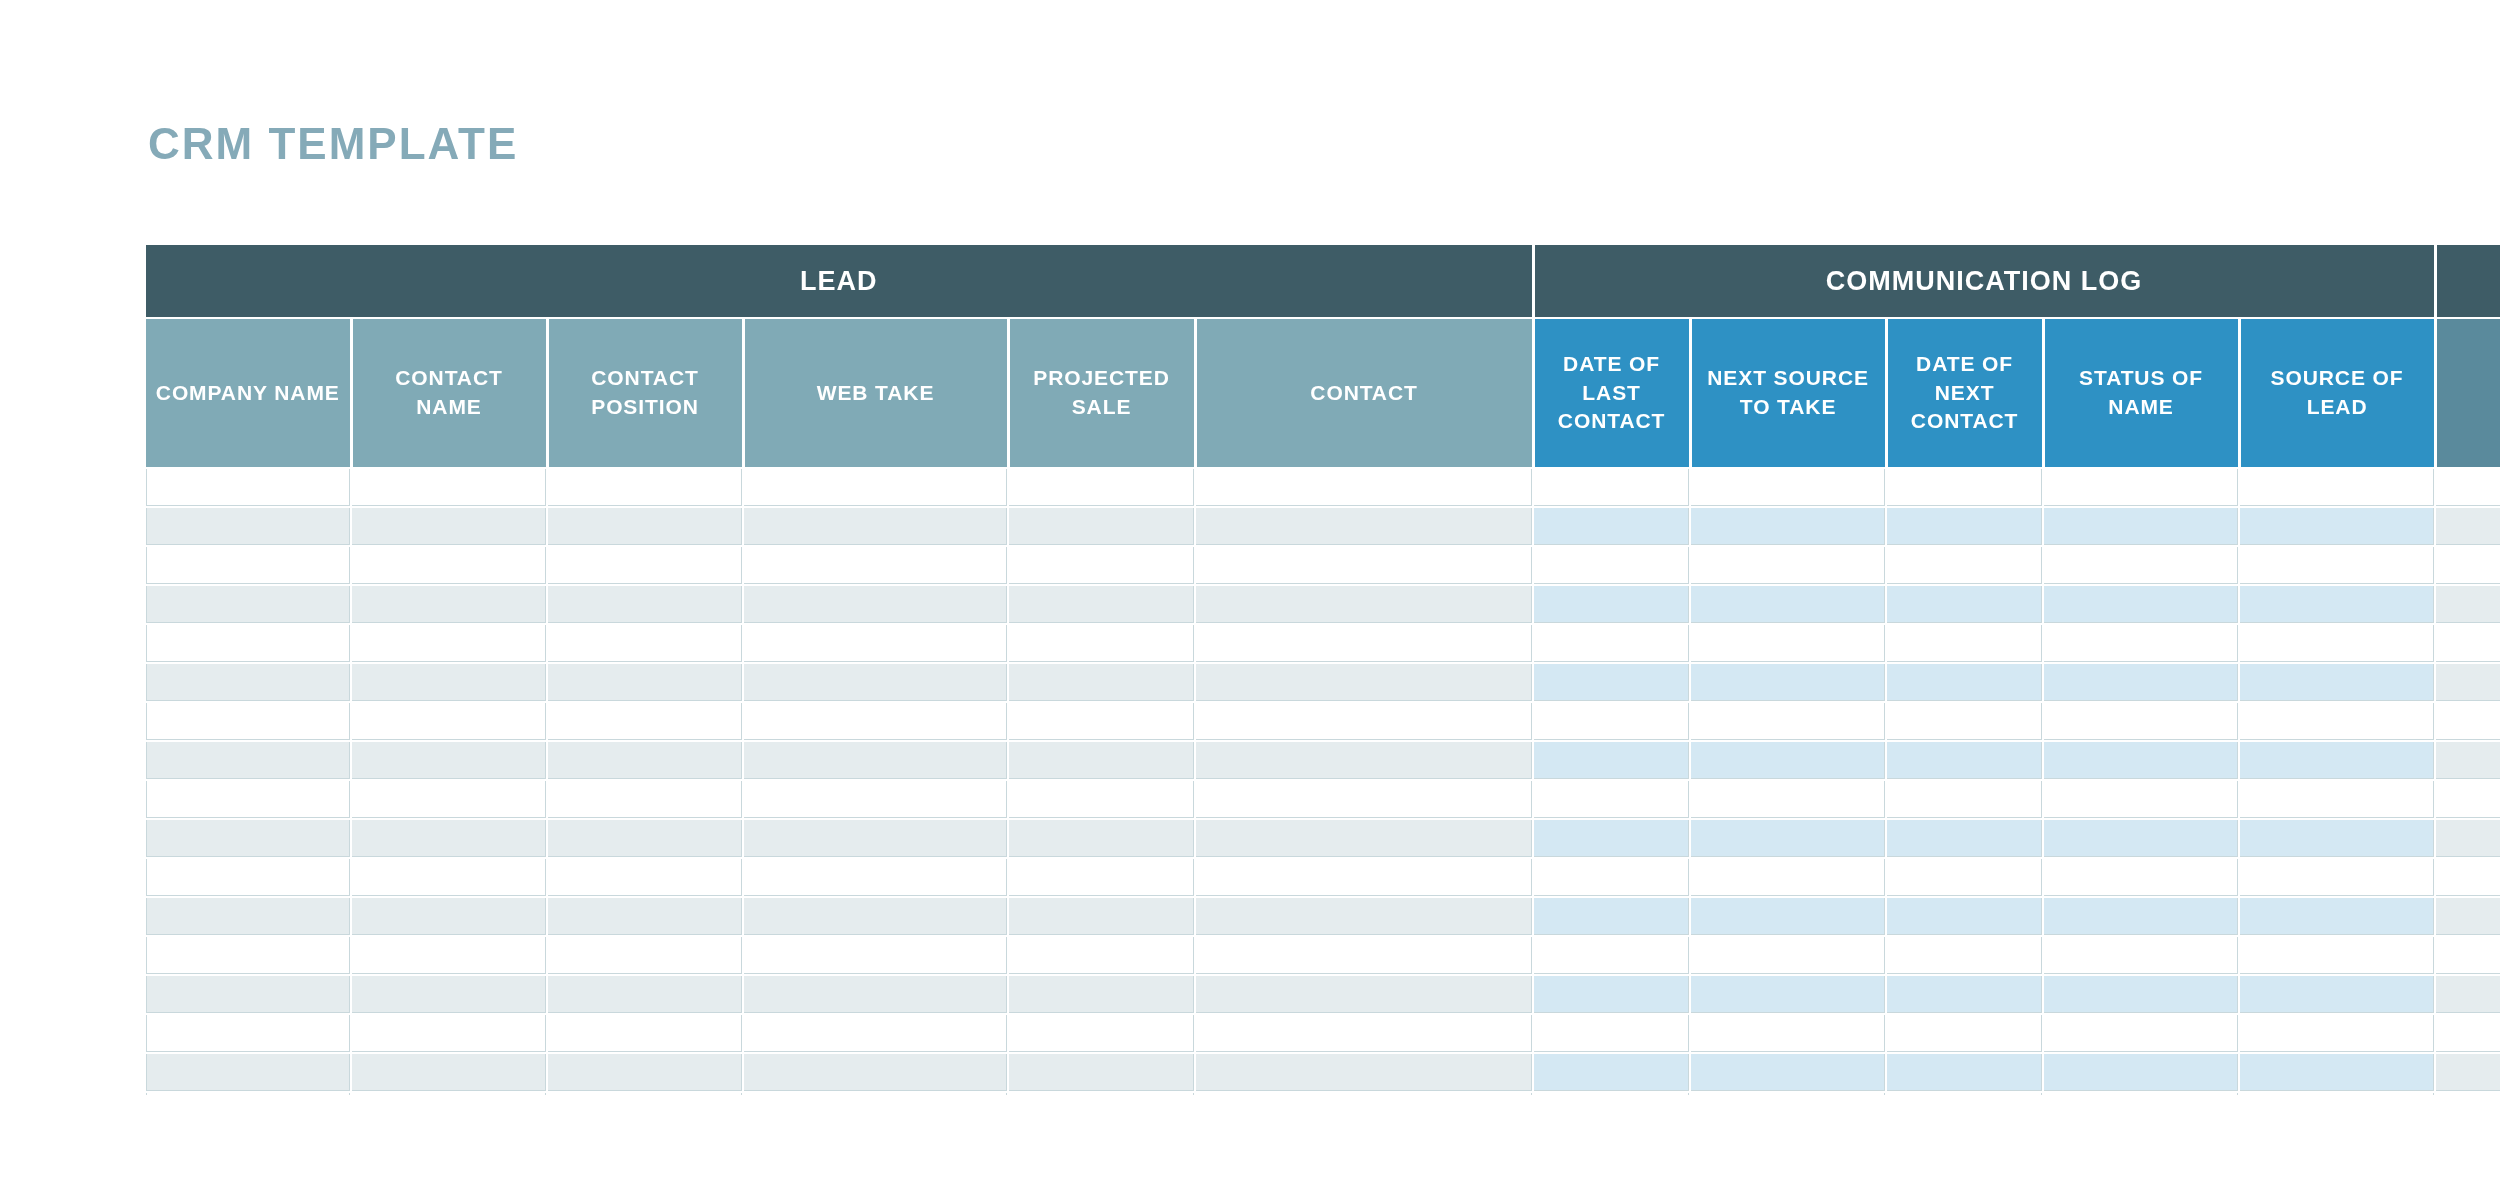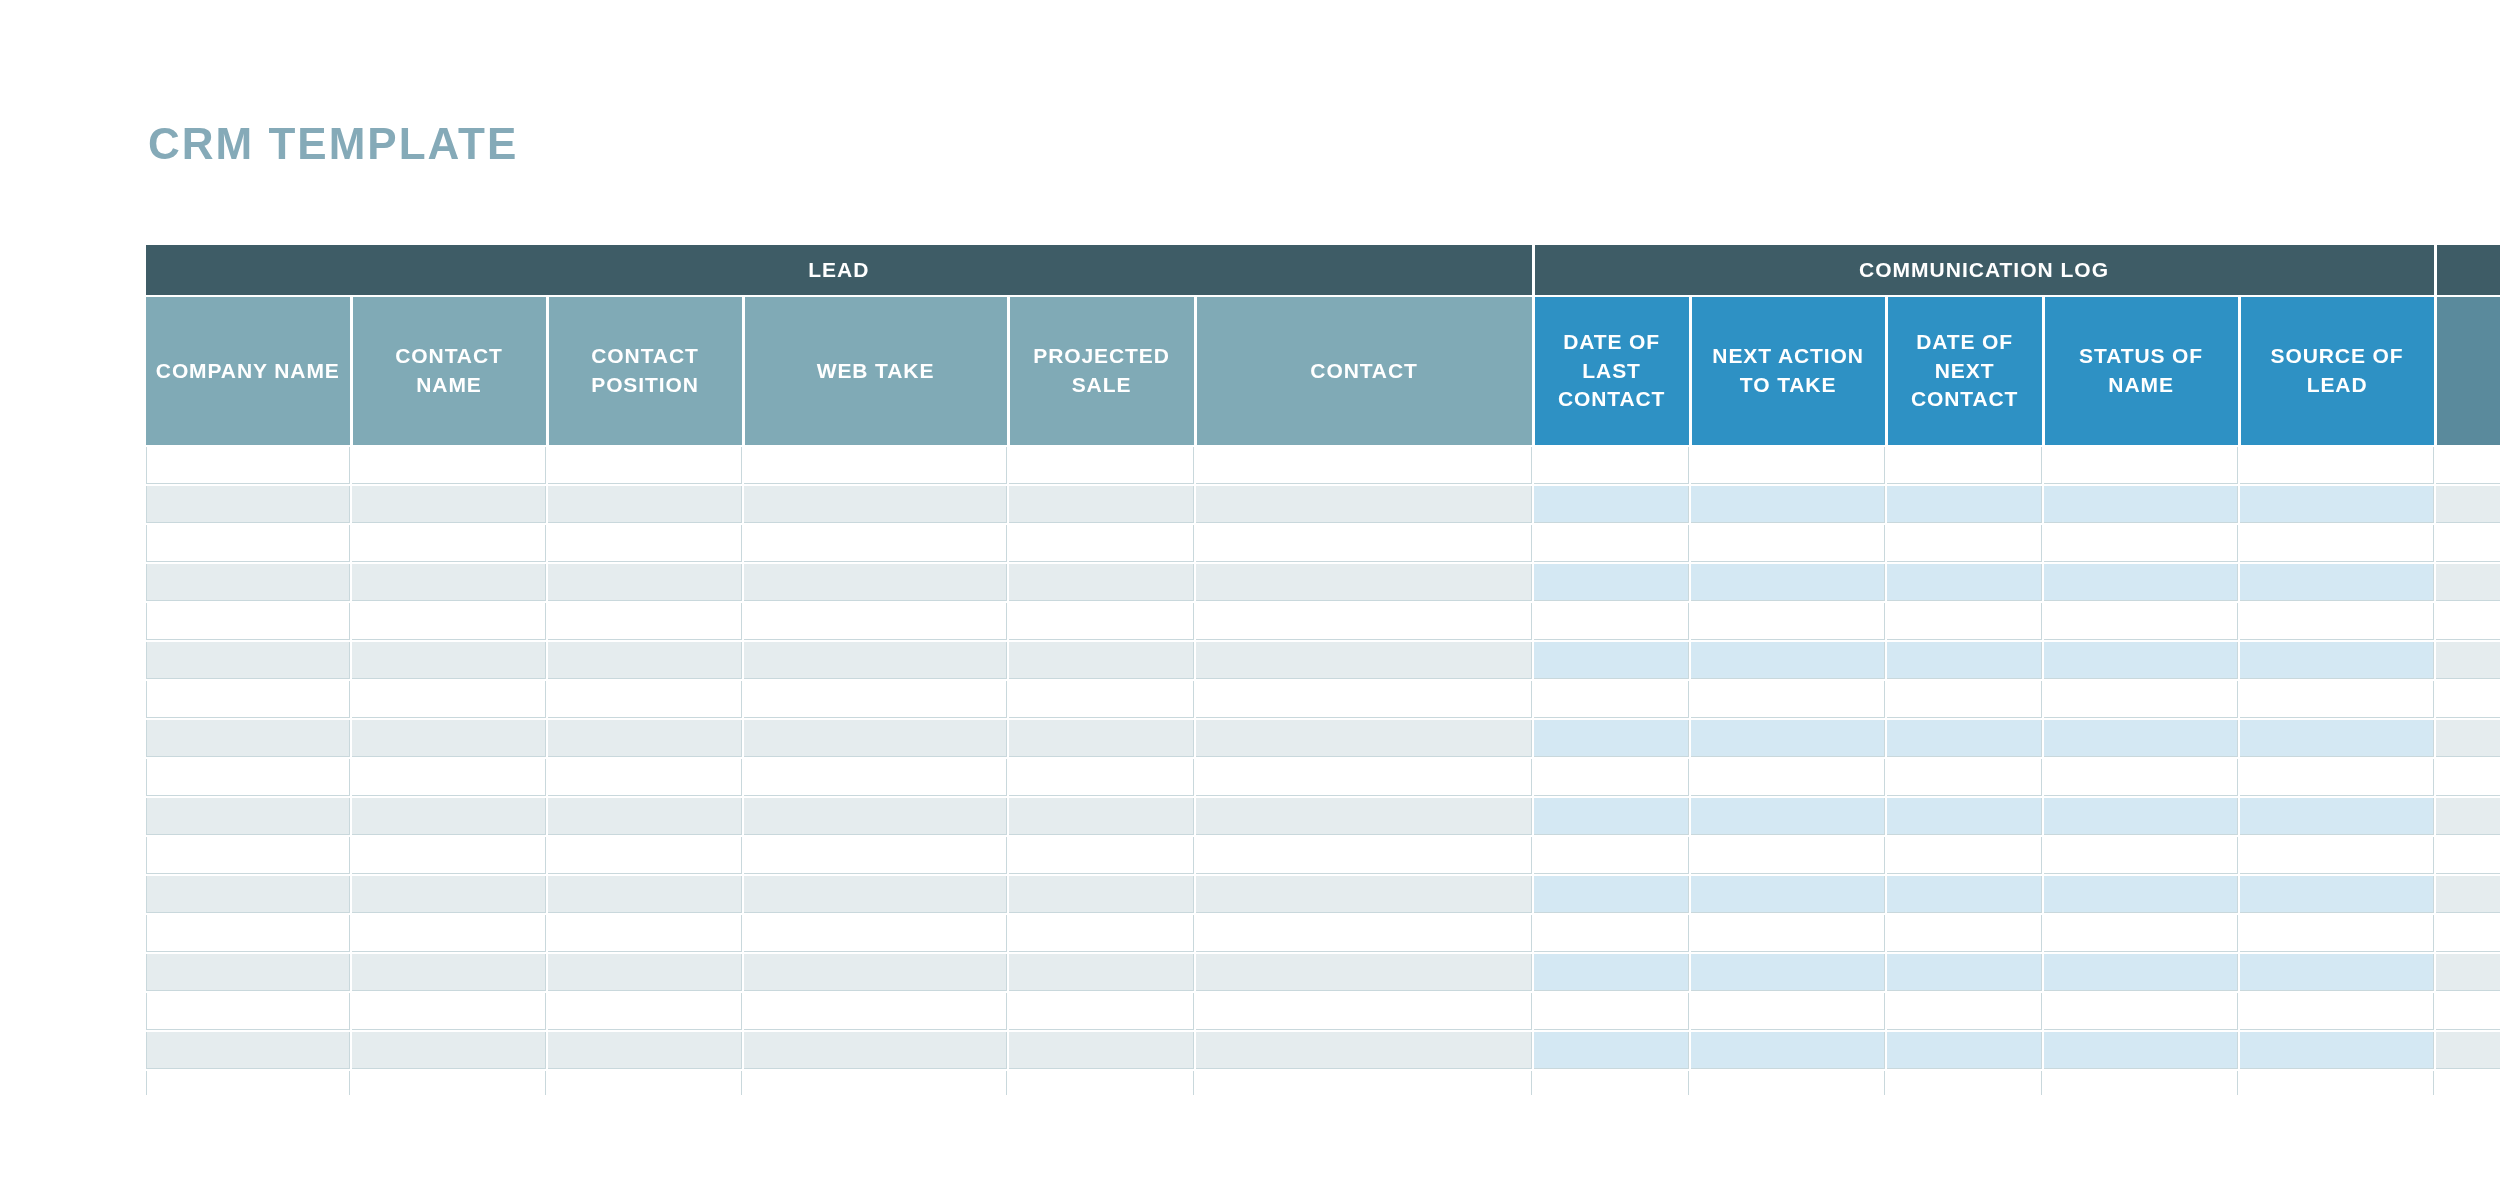--- a/index.html
+++ b/index.html
@@ -50,28 +50,28 @@
     border-collapse: collapse;
     table-layout: fixed;
     width: 2620px;  
   }
 
   
   tr.group-row th {
     height: 48px;
     background: #3e5c66;
     color: #ffffff;
-    font-size: 21px;
+    font-size: 27px;
     font-weight: bold;
     letter-spacing: 1.0px;
     text-align: center;
     vertical-align: middle;
     border-right: 3px solid #ffffff;
     border-bottom: 2px solid #ffffff;
-    padding: 1px;
+    padding: 12px;
   }
 
   
   tr.col-row th {
     height: 148px;
     color: #ffffff;
     font-size: 21px;
     font-weight: bold;
     letter-spacing: 0.9px;
     line-height: 1.38;
@@ -154,21 +154,21 @@
         </tr>
 
         <tr class="col-row">
           <th class="grp-lead">COMPANY NAME</th>
           <th class="grp-lead">CONTACT NAME</th>
           <th class="grp-lead">CONTACT POSITION</th>
           <th class="grp-lead">WEB TAKE</th>
           <th class="grp-lead">PROJECTED SALE</th>
           <th class="grp-lead">CONTACT</th>
           <th class="grp-comm">DATE OF LAST CONTACT</th>
-          <th class="grp-comm">NEXT ACTION TO TAKE</th>
+          <th class="grp-comm">NEXT SOURCE TO TAKE</th>
           <th class="grp-comm">DATE OF NEXT CONTACT</th>
           <th class="grp-comm">STATUS OF NAME</th>
           <th class="grp-comm">SOURCE OF LEAD</th>
           <th class="grp-extra">E</th>
         </tr>
       </thead>
 
       <tbody id="crm-body">
           <tr>
             <td class="cell-lead"></td>

